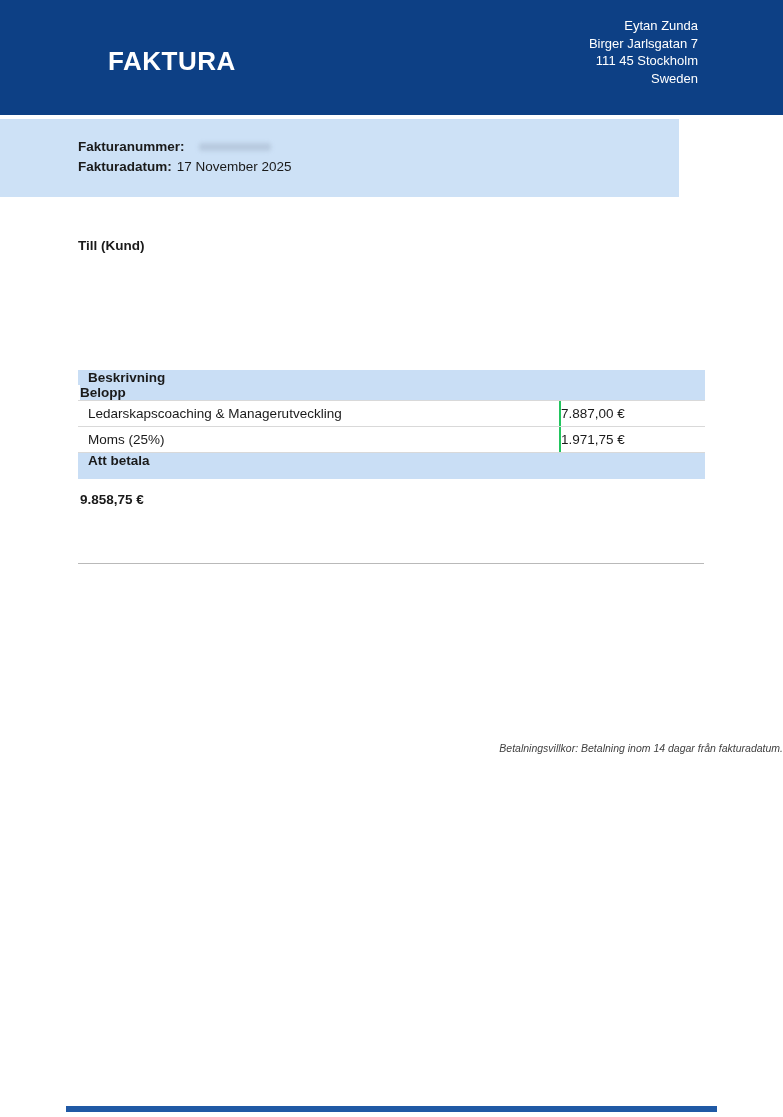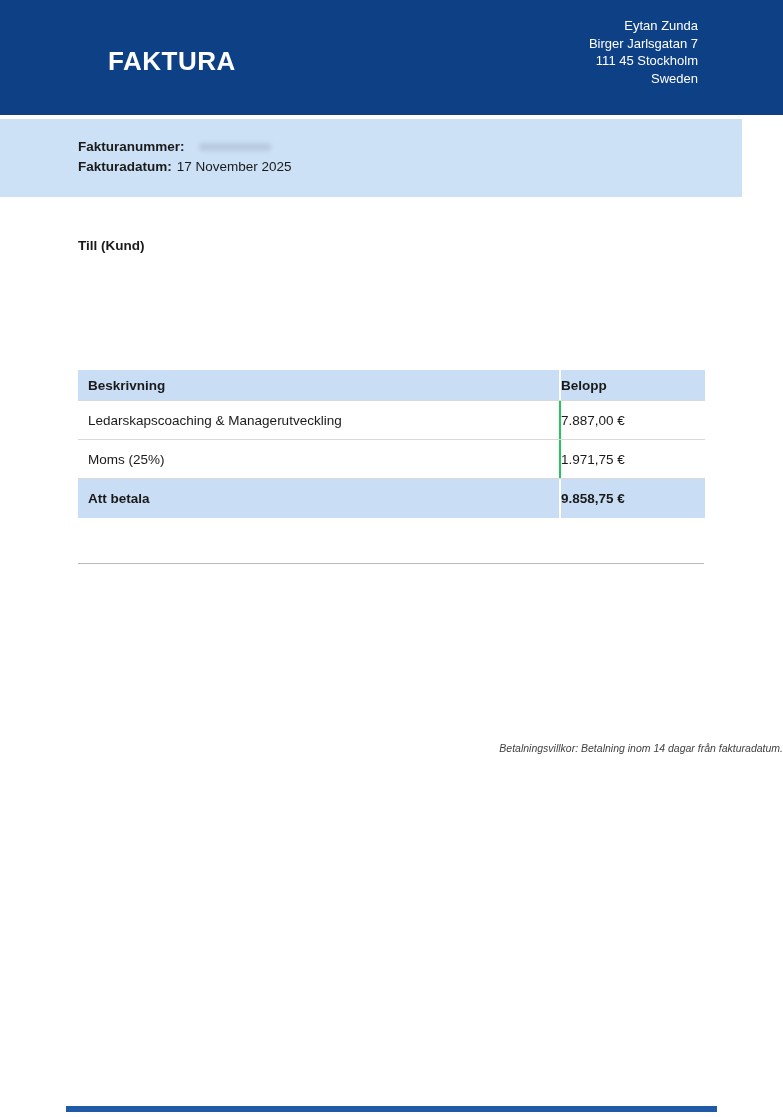--- a/index.html
+++ b/index.html
@@ -14,39 +14,39 @@
   .invoice-title {
     position:absolute; left:88px; top:46px; color:#ffffff;
     font-size:26px; font-weight:bold; letter-spacing:0.5px;margin-left:20px;
   }
   .sender-block {
     position:absolute; right:85px; top:17px; text-align:right;
     color:#ffffff; font-size:13px; line-height:17.5px; font-weight:400;
   }
 
   
-  .meta-band { position:absolute; left:0; top:119px; width:742px; height:78px; background:#cde1f6; }
+  .meta-band { position:absolute; left:0; top:119px; width:679px; height:78px; background:#cde1f6; }
   .meta-lines { position:absolute; left:78px; top:18px; font-size:13.5px; line-height:19.5px; color:#1a1a1a; }
   .meta-label { font-weight:bold; }
   .meta-value { font-weight:normal; margin-left:5px; }
   .redacted-smudge {
     display:inline-block; width:72px; height:8px; margin-left:9px;
     background:rgba(130,145,165,0.28); filter:blur(2px); border-radius:3px;
   }
 
   
   .recipient-heading { position:absolute; left:78px; top:238px; font-size:13.5px; font-weight:bold; }
 
   
   .inv-table { position:absolute; left:78px; top:370px; width:627px; font-size:13.5px; }
   .t-row { display:flex; align-items:stretch; box-sizing:border-box; }
-  .t-row.blue { background:#c9def5; }
+  .t-row.blue { background:#c9def5;flex-direction:column; }
   .t-row.white { background:#ffffff; }
   .t-head { height:31px; font-weight:bold; }
-  .t-body { height:39px; }
+  .t-body { height:26px;gap:24px; }
   .t-row.bordered { border-bottom:1px solid #d9d9d9; }
   .c-desc { flex:1; padding-left:10px; display:flex; align-items:center; }
   .c-amt  { width:146px; box-sizing:border-box; display:flex; align-items:center; }
   .t-row.white .c-amt { border-left:2px solid #22c55e; }
   .t-row.blue  .c-amt { border-left:2px solid #ffffff; }
   .t-total { font-weight:bold; }
 
   
   .bank-divider { position:absolute; left:78px; top:563px; width:626px; height:1px; background:#b9b9b9; }
   .bank-block { position:absolute; left:78px; top:571px; font-size:12.5px; line-height:16.4px; color:#1f1f1f; }

